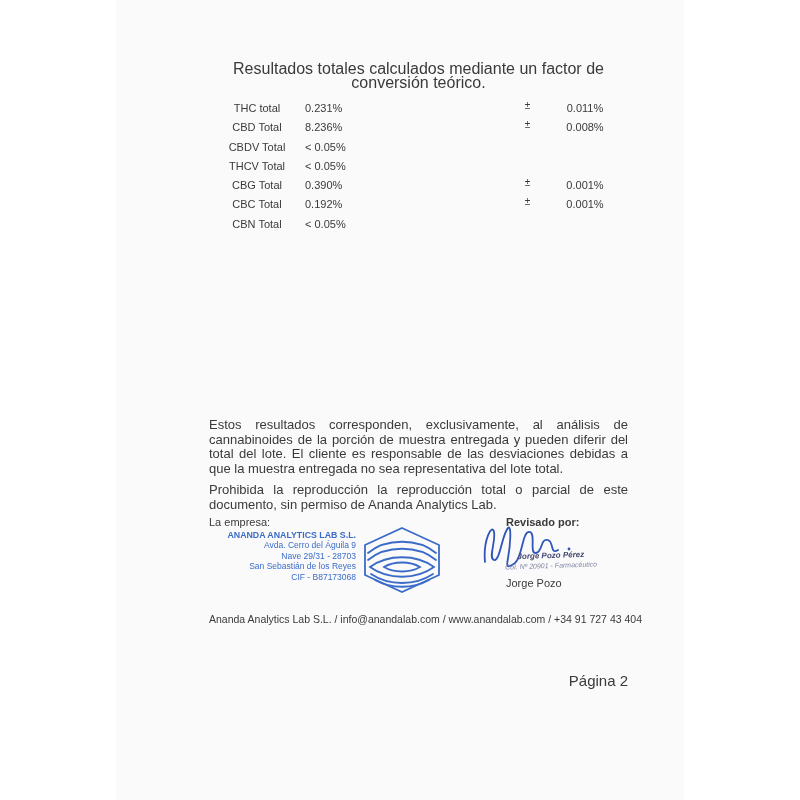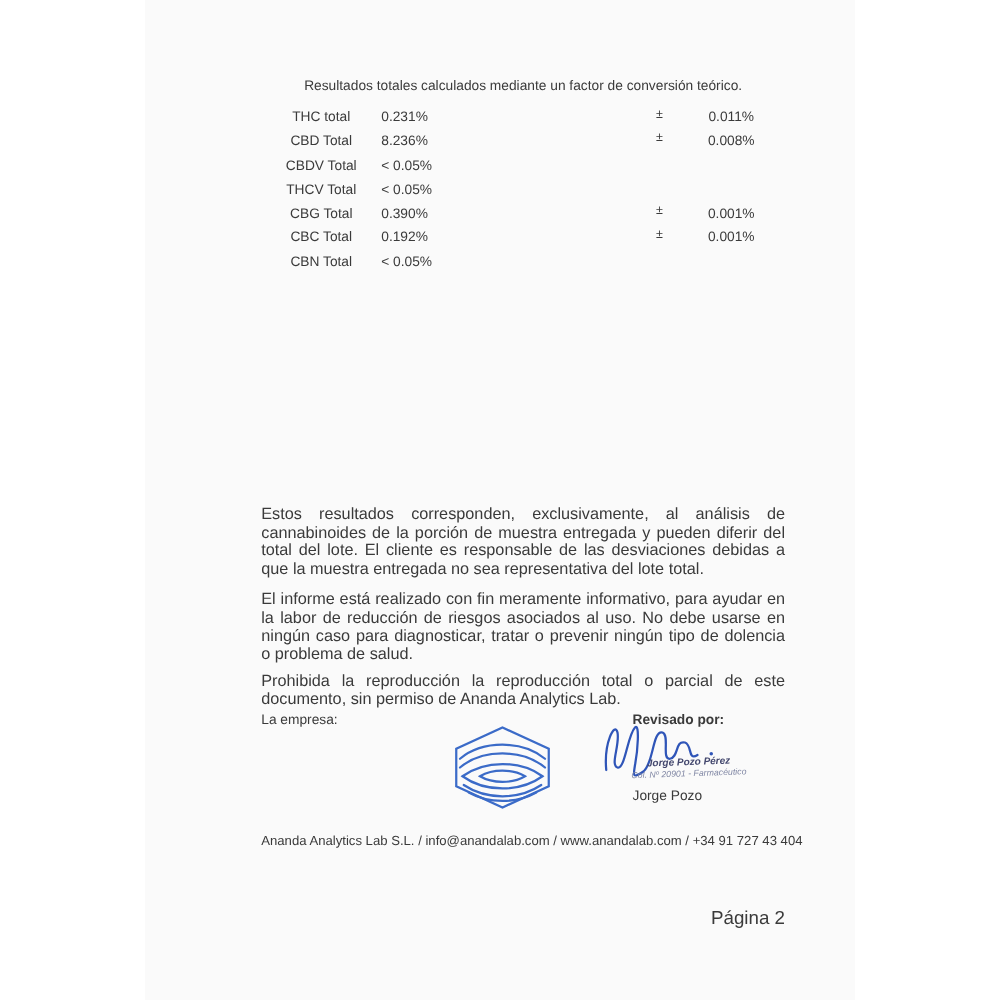--- a/index.html
+++ b/index.html
@@ -15,21 +15,21 @@
     overflow: hidden;
   }
   .content {
     width: 419px;
     margin-left: 93px;
     padding-top: 62px;
   }
 
   
   .caption {
-    font-size: 11px;
+    font-size: 16px;
     line-height: 14px;
     text-align: center;
   }
   .results-table { margin-top: 9px; }
   .result-row {
     display: grid;
     grid-template-columns: 96px 212px 21px 90px;
     height: 19.3px;
     line-height: 19.3px;
     font-size: 11px;
@@ -177,26 +177,32 @@
       </div>
       <div class="result-row">
         <span class="cell-label">CBN Total</span>
         <span class="cell-value">&lt; 0.05%</span>
         <span class="cell-pm"></span>
         <span class="cell-unc"></span>
       </div>
     </div>
 
     <p class="disclaimer p1">Estos resultados corresponden, exclusivamente, al análisis de cannabinoides de la porción de muestra entregada y pueden diferir del total del lote. El cliente es responsable de las desviaciones debidas a que la muestra entregada no sea representativa del lote total.</p>
-    <p class="disclaimer p2">El informe está realizado con fin meramente informativo, para ayudar en la labor de reducción de riesgos asociados al uso. No debe usarse en ningún caso para diagnosticar, tratar o prevenir ningún tipo de dolencia o problema de salud.</p>
     <p class="disclaimer p3">Prohibida la reproducción la reproducción total o parcial de este documento, sin permiso de Ananda Analytics Lab.</p>
 
     <div class="sig-area">
       <span class="company-label">La empresa:</span>
 
+      <div class="company-stamp">
+        <div class="stamp-name">ANANDA ANALYTICS LAB S.L.</div>
+        <div>Avda. Cerro del Águila 9</div>
+        <div>Nave 29/31 - 28703</div>
+        <div>San Sebastián de los Reyes</div>
+        <div>CIF - B87173068</div>
+      </div>
 
       <span class="company-logo">
         <svg width="86" height="68" viewBox="0 0 86 68" fill="none" stroke="currentColor" stroke-width="1.8" stroke-linecap="round">
           <polygon points="43,2 80,19 80,49 43,66 6,49 6,19"></polygon>
           <path d="M9,27 C27,12 59,12 77,27"></path>
           <path d="M9,34 C27,19 59,19 77,34"></path>
           <path d="M11,41 C29,28 57,28 75,41 C57,54 29,54 11,41 Z"></path>
           <path d="M25,41 C35,35 51,35 61,41 C51,47 35,47 25,41 Z"></path>
           <path d="M12,48 C30,60 56,60 74,48"></path>
           <path d="M16,54 C32,63 54,63 70,54"></path>

